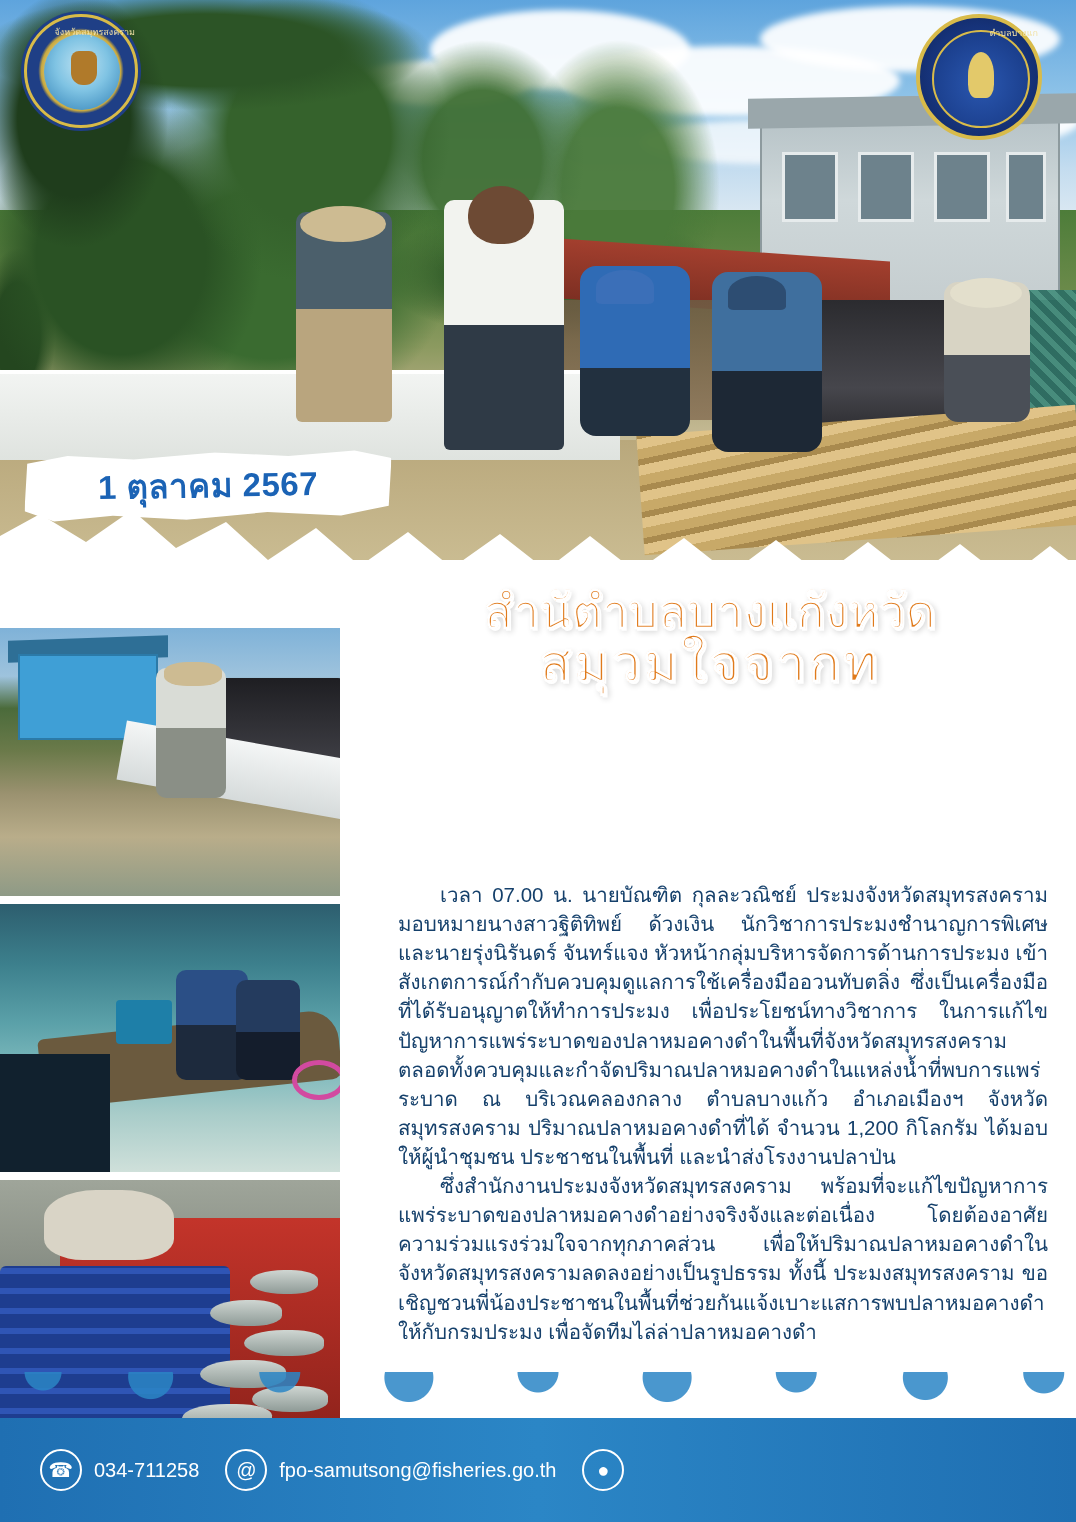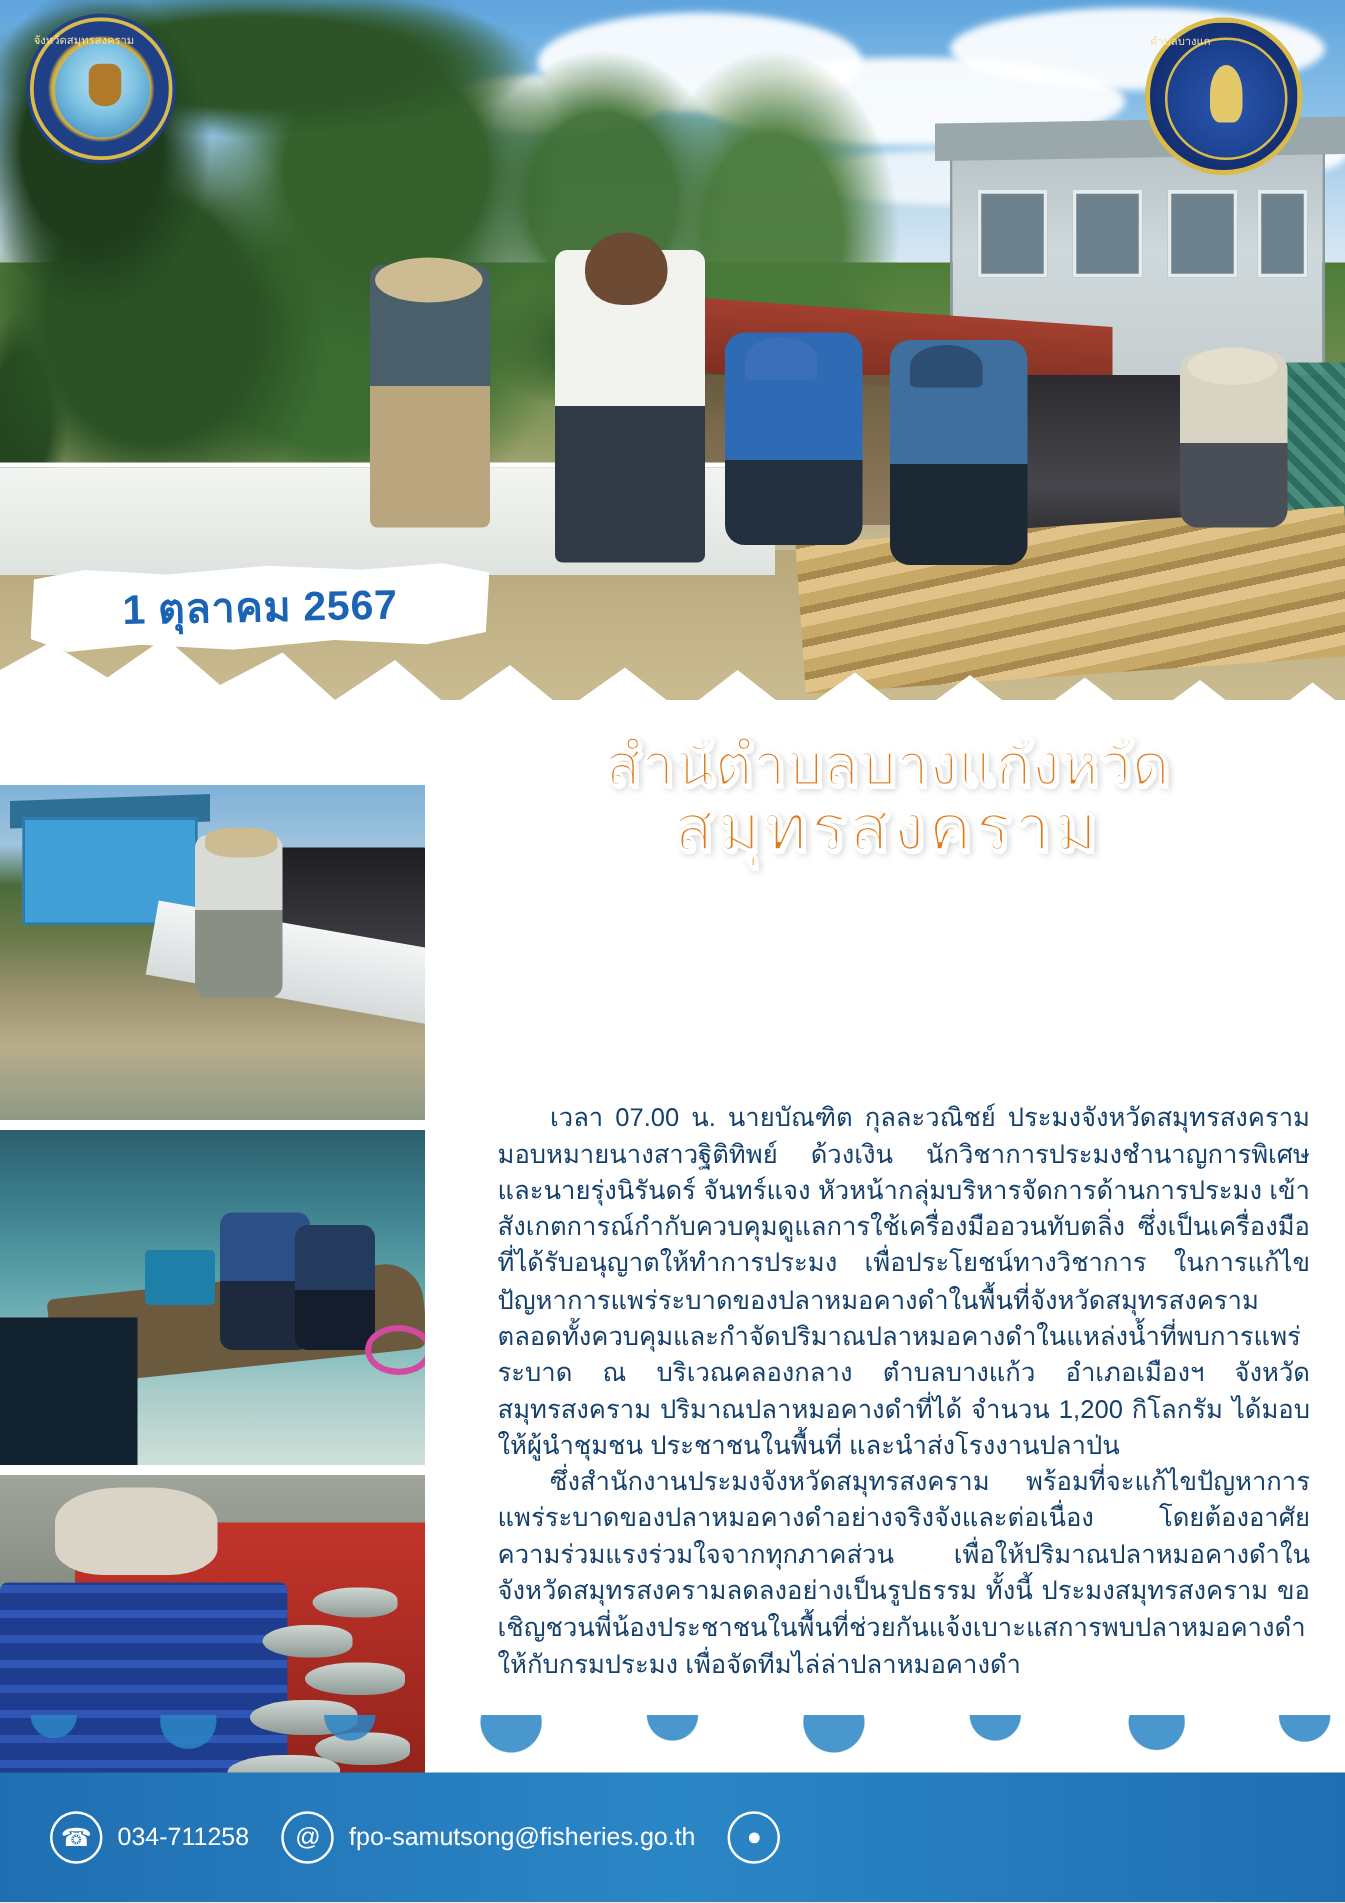--- a/index.html
+++ b/index.html
@@ -169,21 +169,21 @@
   .logo-right .ring {
     position:absolute; left:12px; top:12px; width:98px; height:98px; border-radius:50%;
     border:2px solid #d8bb4a;
     background: radial-gradient(circle at 50% 55%, #2a57b0 0%, #1b3f8d 70%, #142f6c 100%);
   }
   .logo-right .fig {
     position:absolute; left:48px; top:34px; width:26px; height:46px; border-radius:50% 50% 30% 30%;
     background:#e3c96a;
   }
   .logo-cap {
-    position:absolute; width:100%; text-align:left; color:#f2e2a8; font-size:9px; top:8px;
+    position:absolute; width:100%; text-align:right; color:#f2e2a8; font-size:9px; top:8px;
   }
 
   
   .side-photo { position:absolute; left:0; overflow:hidden; }
   .sp1 { top:628px; width:340px; height:268px;
     background: linear-gradient(to bottom, #7fb2d8 0%, #9ec3dd 18%, #4b6b3b 30%, #6b7a4a 46%, #9b9270 62%, #b9ad8a 78%, #8e9a86 100%); }
   .sp1 .blue-house { position:absolute; left:18px; top:26px; width:140px; height:86px; background:#3f9fd6; border:2px solid #2b7aa8; }
   .sp1 .blue-roof { position:absolute; left:8px; top:10px; width:160px; height:22px; background:#2e6f96; transform:skewY(-2deg); }
   .sp1 .truck2 { position:absolute; left:196px; top:50px; width:150px; height:116px; background: linear-gradient(to bottom,#1e1e22,#4b4b52); border-radius:8px; }
   .sp1 .pvc { position:absolute; left:120px; top:112px; width:230px; height:60px; background: linear-gradient(to bottom,#f4f6f6,#d5dada); transform: rotate(10deg); }
@@ -366,21 +366,21 @@
     <div class="fish" style="left:210px;top:120px;width:72px;height:26px;"></div>
     <div class="fish" style="left:244px;top:150px;width:80px;height:26px;"></div>
     <div class="fish" style="left:200px;top:180px;width:86px;height:28px;"></div>
     <div class="fish" style="left:252px;top:206px;width:76px;height:26px;"></div>
     <div class="fish" style="left:182px;top:224px;width:90px;height:28px;"></div>
     <div class="fish" style="left:250px;top:90px;width:68px;height:24px;"></div>
   </div>
 
   <div class="headline">
     <div class="l1">สำนัตำบลบางแกังหวัด</div>
-    <div class="l2">สมุทรสงคราม</div>
+    <div class="l2">สมุวมใจจากท</div>
   </div>
 
 
   <div class="body-text">
     <p>เวลา 07.00 น. นายบัณฑิต กุลละวณิชย์ ประมงจังหวัดสมุทรสงคราม มอบหมายนางสาวฐิติทิพย์ ด้วงเงิน นักวิชาการประมงชำนาญการพิเศษ และนายรุ่งนิรันดร์ จันทร์แจง หัวหน้ากลุ่มบริหารจัดการด้านการประมง เข้าสังเกตการณ์กำกับควบคุมดูแลการใช้เครื่องมืออวนทับตลิ่ง ซึ่งเป็นเครื่องมือที่ได้รับอนุญาตให้ทำการประมง เพื่อประโยชน์ทางวิชาการ ในการแก้ไขปัญหาการแพร่ระบาดของปลาหมอคางดำในพื้นที่จังหวัดสมุทรสงคราม ตลอดทั้งควบคุมและกำจัดปริมาณปลาหมอคางดำในแหล่งน้ำที่พบการแพร่ระบาด ณ บริเวณคลองกลาง ตำบลบางแก้ว อำเภอเมืองฯ จังหวัดสมุทรสงคราม ปริมาณปลาหมอคางดำที่ได้ จำนวน 1,200 กิโลกรัม ได้มอบให้ผู้นำชุมชน ประชาชนในพื้นที่ และนำส่งโรงงานปลาป่น</p>
     <p>ซึ่งสำนักงานประมงจังหวัดสมุทรสงคราม พร้อมที่จะแก้ไขปัญหาการแพร่ระบาดของปลาหมอคางดำอย่างจริงจังและต่อเนื่อง โดยต้องอาศัยความร่วมแรงร่วมใจจากทุกภาคส่วน เพื่อให้ปริมาณปลาหมอคางดำในจังหวัดสมุทรสงครามลดลงอย่างเป็นรูปธรรม ทั้งนี้ ประมงสมุทรสงคราม ขอเชิญชวนพี่น้องประชาชนในพื้นที่ช่วยกันแจ้งเบาะแสการพบปลาหมอคางดำให้กับกรมประมง เพื่อจัดทีมไล่ล่าปลาหมอคางดำ</p>
   </div>
 
   <div class="wave-strip"></div>
   <div class="bottom-bar">

